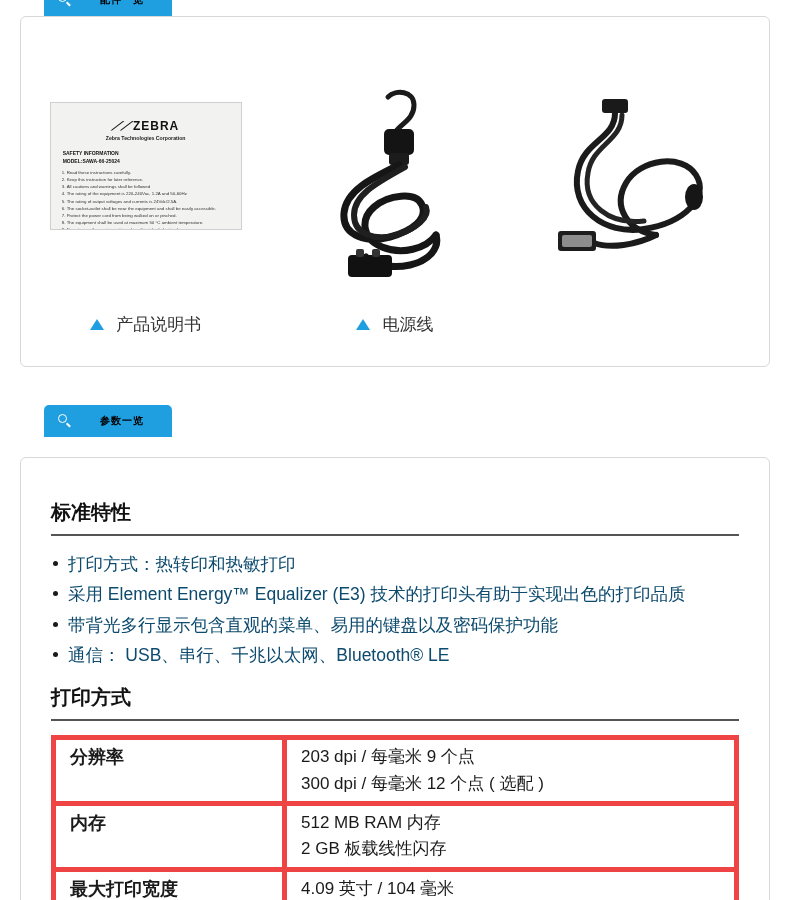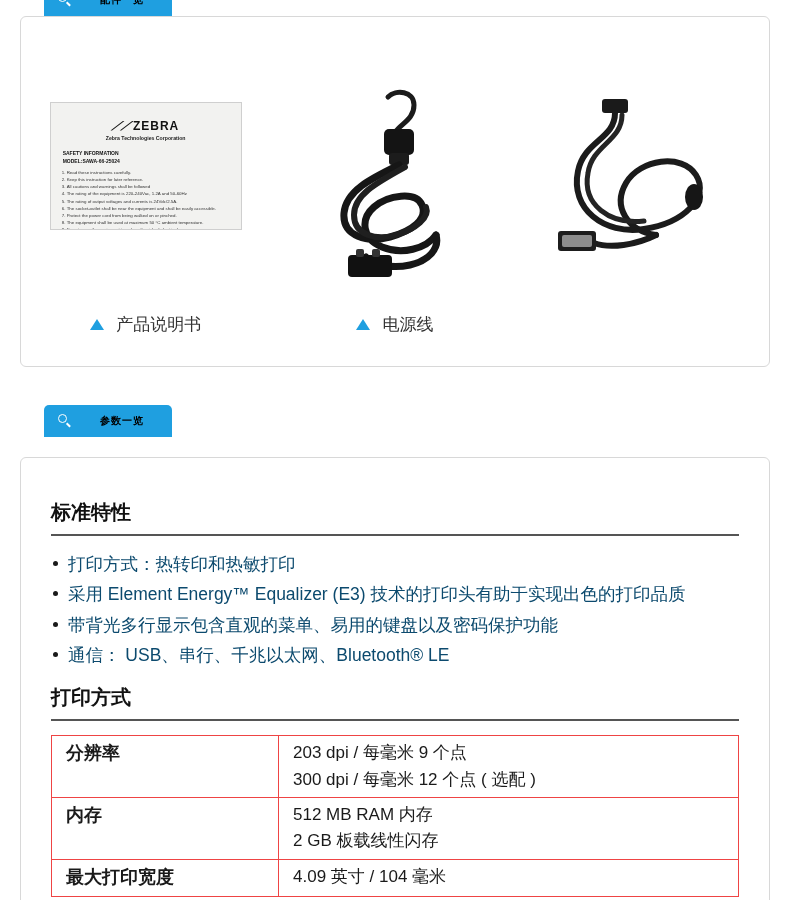--- a/index.html
+++ b/index.html
@@ -225,21 +225,21 @@
     background: #1a1a1a;
     border-radius: 50%;
   }
 
   .spec-table {
     width: 100%;
     border-collapse: collapse;
     margin-top: 2px;
   }
   .spec-table td {
-    border: 1px solid #ef4444;
+    border: 5px solid #ef4444;
     padding: 4px 12px;
     font-size: 17px;
     color: #1a1a1a;
     vertical-align: top;
     line-height: 1.55;
   }
   .spec-table td.k {
     width: 200px;
     font-weight: bold;
     font-size: 18px;

